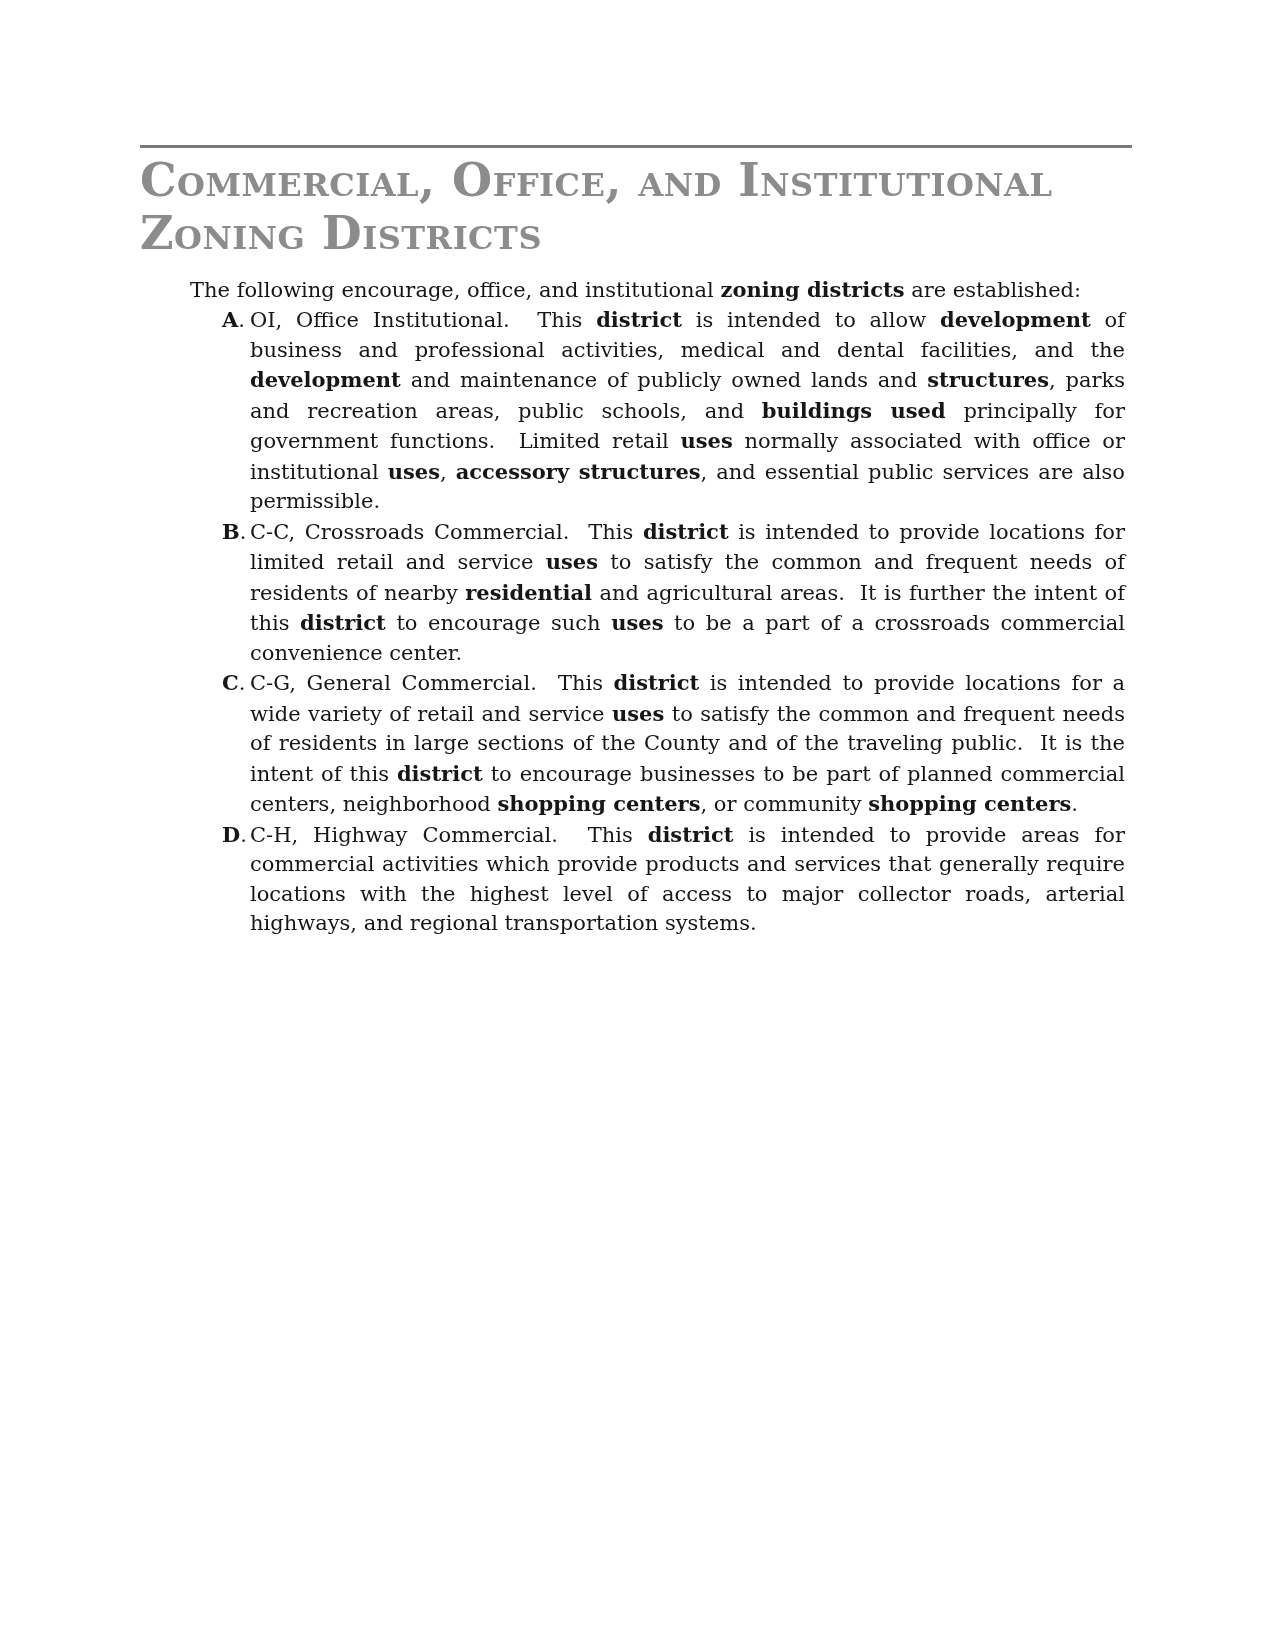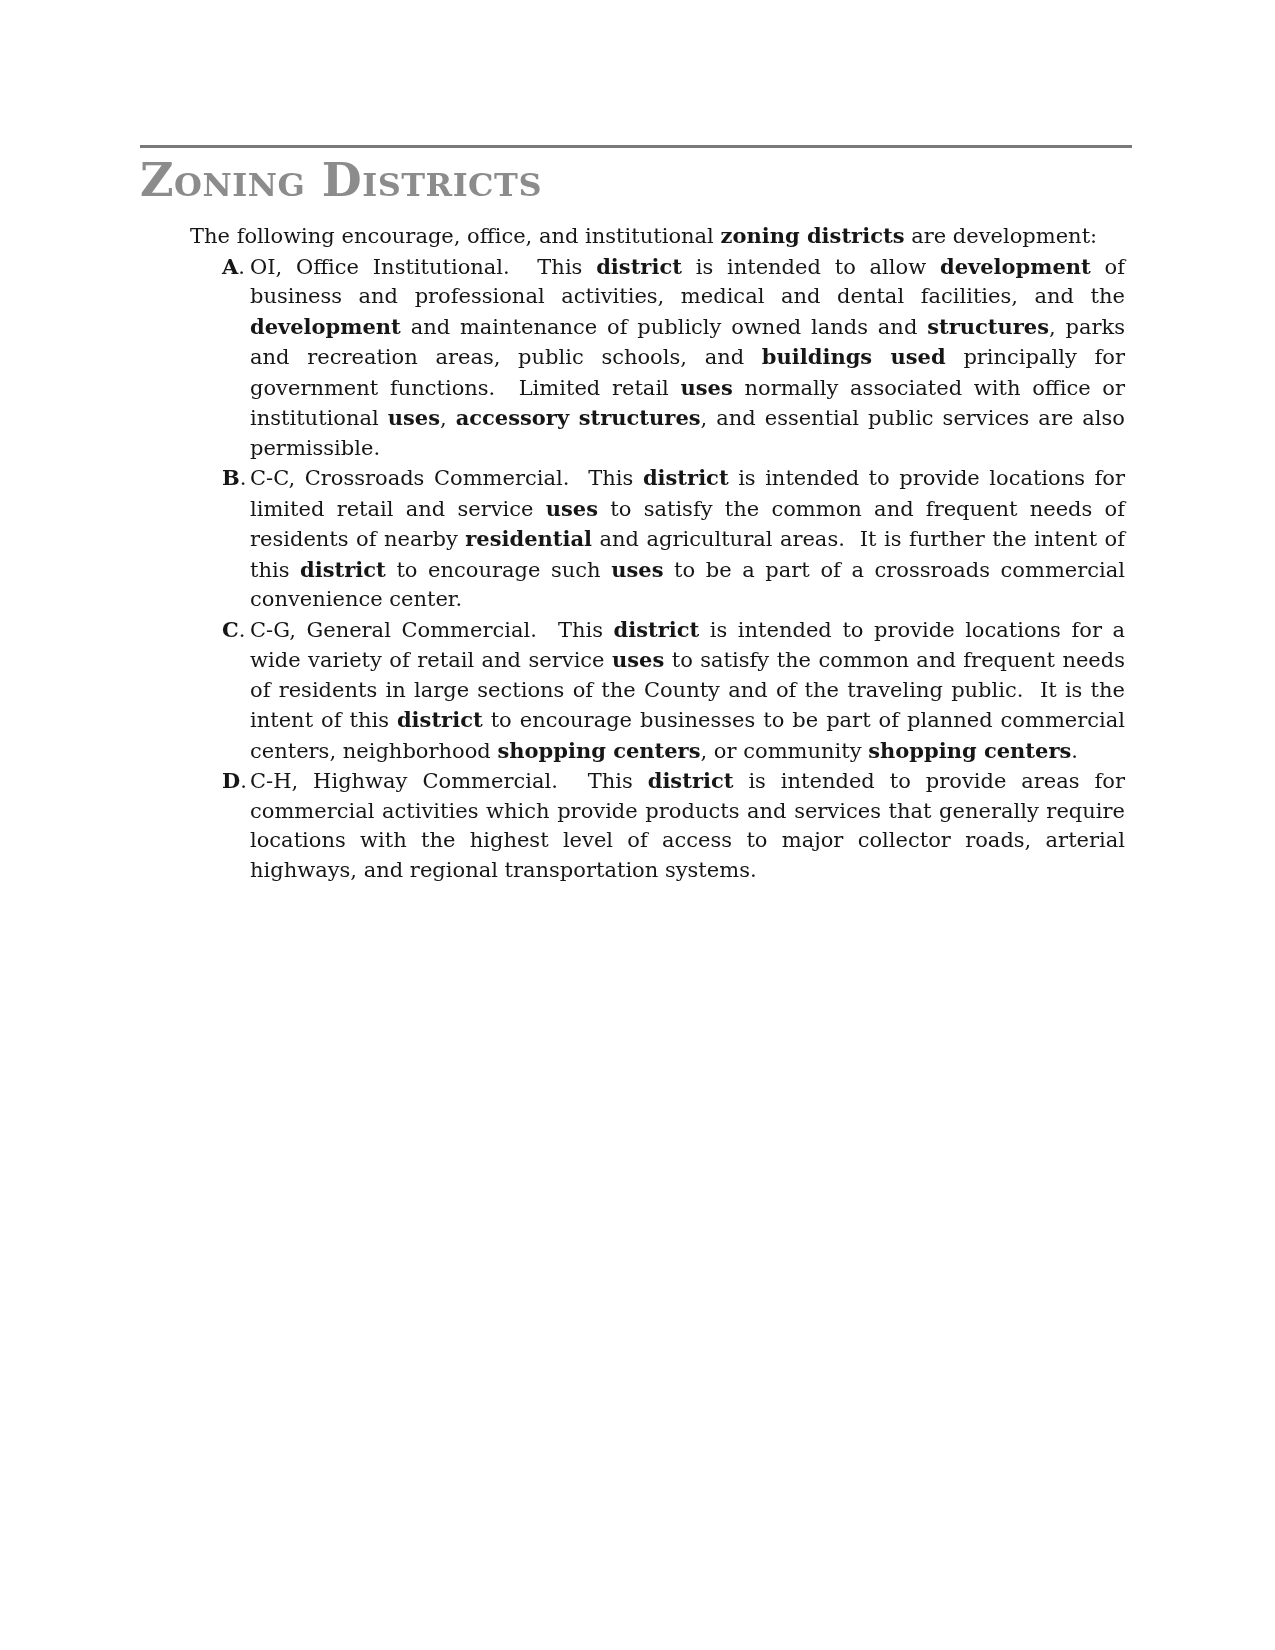--- a/index.html
+++ b/index.html
@@ -69,24 +69,25 @@
   b {
     font-weight: bold;
   }
 </style>
 </head>
 <body>
 
 <div class="page">
   <div class="top-rule"></div>
   <h1 class="doc-title">
+    <span class="title-line">Commercial, Office, and Institutional</span>
     <span class="title-line">Zoning Districts</span>
   </h1>
   <div class="doc-body">
-    <p class="intro"><span>The following encourage, office, and institutional </span><b>zoning districts</b><span> are development:</span></p>
+    <p class="intro"><span>The following encourage, office, and institutional </span><b>zoning districts</b><span> are established:</span></p>
     <div class="district-list" id="district-list">
         <div class="district-item"><span class="item-label"><b>A</b>.</span><span><span>OI, Office Institutional.&nbsp; This </span><b>district</b><span> is intended to allow </span><b>development</b><span> of business and professional activities, medical and dental facilities, and the </span><b>development</b><span> and maintenance of publicly owned lands and </span><b>structures</b><span>, parks and recreation areas, public schools, and </span><b>buildings used</b><span> principally for government functions.&nbsp; Limited retail </span><b>uses</b><span> normally associated with office or institutional </span><b>uses</b><span>, </span><b>accessory structures</b><span>, and essential public services are also permissible.</span></span></div>
         <div class="district-item"><span class="item-label"><b>B</b>.</span><span><span>C-C, Crossroads Commercial.&nbsp; This </span><b>district</b><span> is intended to provide locations for limited retail and service </span><b>uses</b><span> to satisfy the common and frequent needs of residents of nearby </span><b>residential</b><span> and agricultural areas.&nbsp; It is further the intent of this </span><b>district</b><span> to encourage such </span><b>uses</b><span> to be a part of a crossroads commercial convenience center.</span></span></div>
         <div class="district-item"><span class="item-label"><b>C</b>.</span><span><span>C-G, General Commercial.&nbsp; This </span><b>district</b><span> is intended to provide locations for a wide variety of retail and service </span><b>uses</b><span> to satisfy the common and frequent needs of residents in large sections of the County and of the traveling public.&nbsp; It is the intent of this </span><b>district</b><span> to encourage businesses to be part of planned commercial centers, neighborhood </span><b>shopping centers</b><span>, or community </span><b>shopping centers</b><span>.</span></span></div>
         <div class="district-item"><span class="item-label"><b>D</b>.</span><span><span>C-H, Highway Commercial.&nbsp; This </span><b>district</b><span> is intended to provide areas for commercial activities which provide products and services that generally require locations with the highest level of access to major collector roads, arterial highways, and regional transportation systems.</span></span></div>
       </div>
   </div>
 </div>
 
 </body></html>

